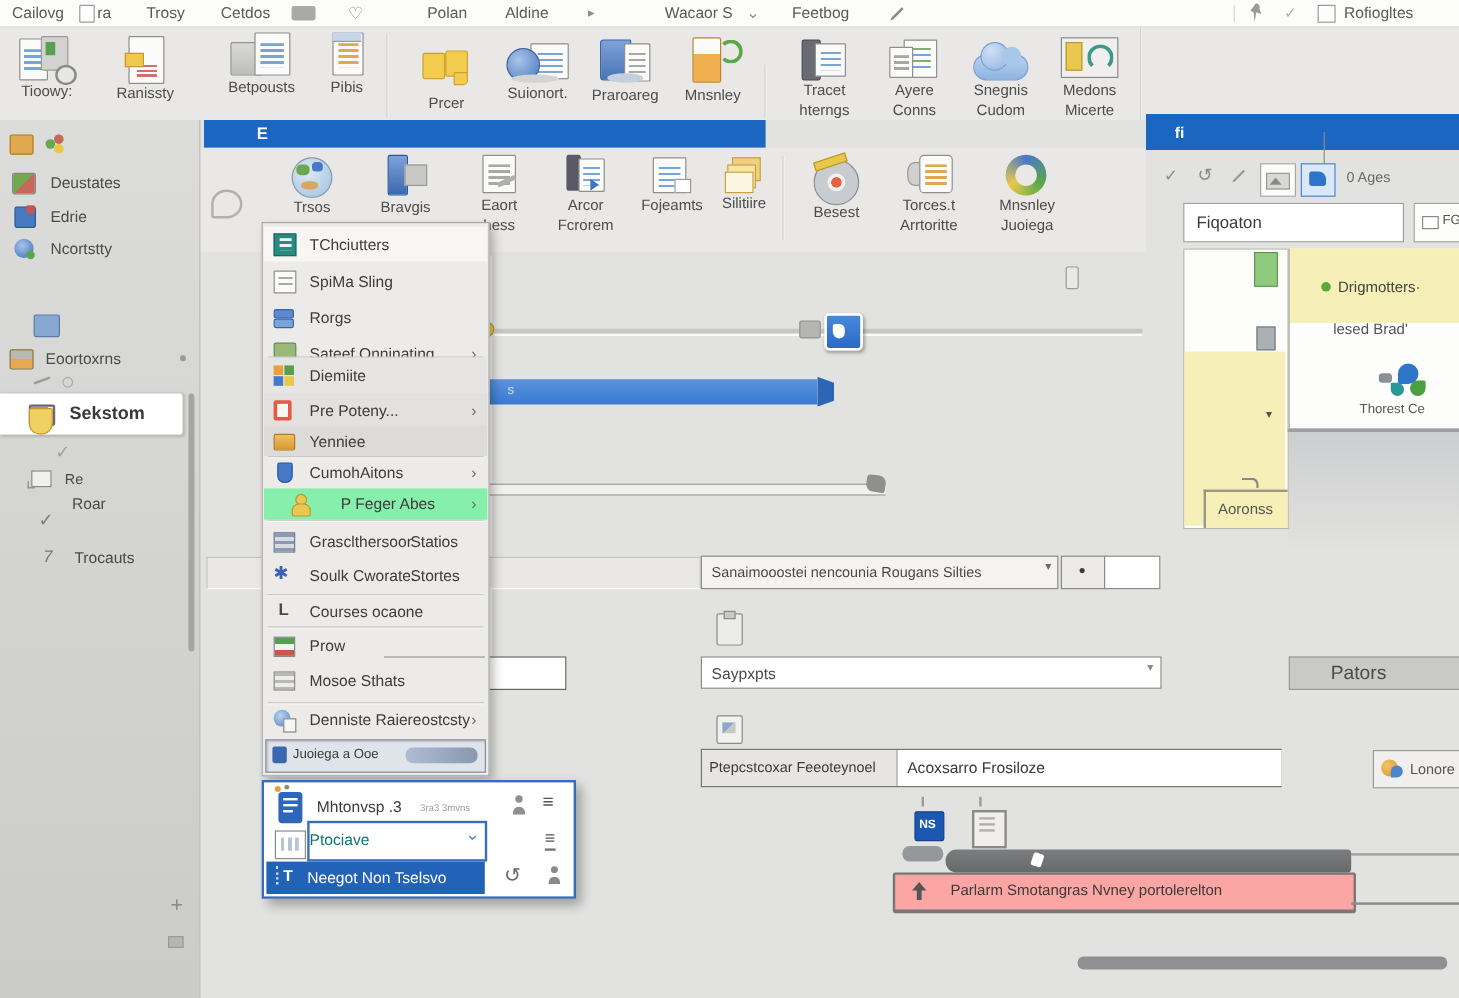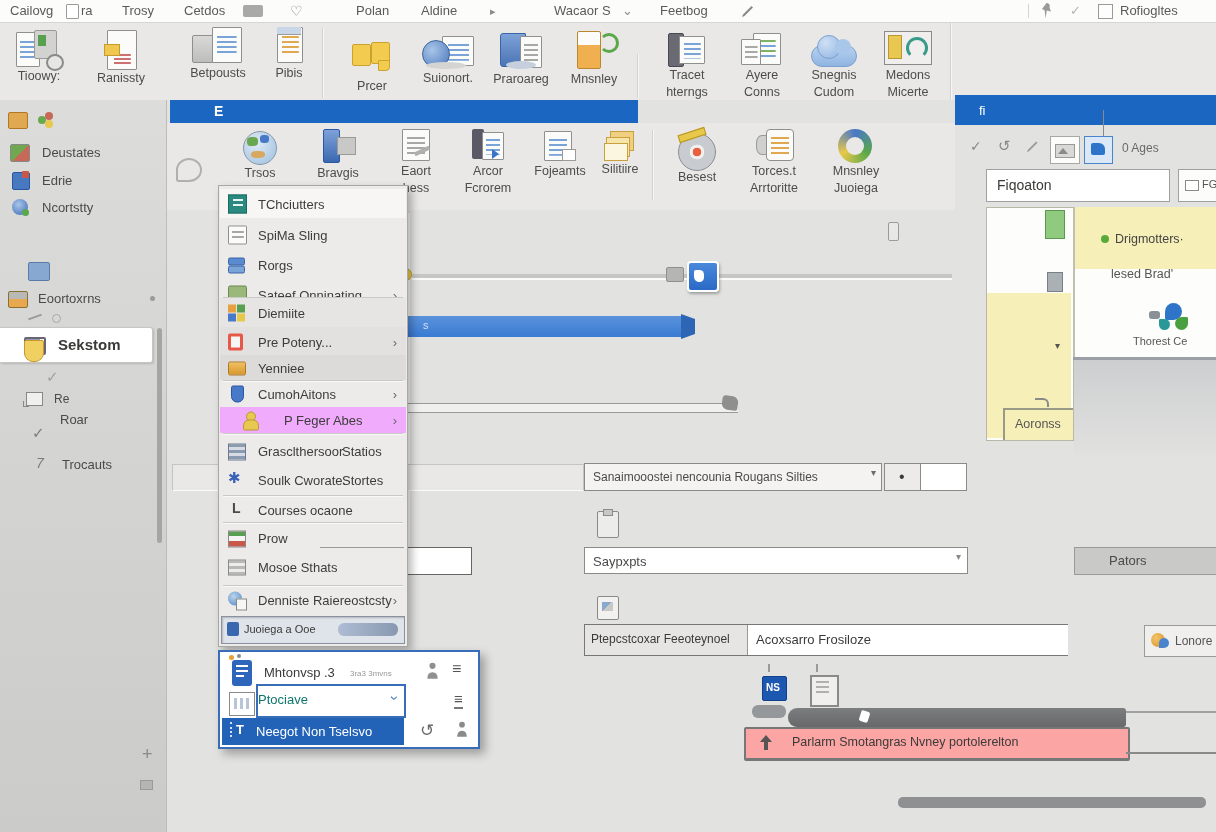--- a/index.html
+++ b/index.html
@@ -198,21 +198,21 @@
       <div class="abs" style="left:22px;top:6px;width:16px;height:16px;border:3px solid #3a9a8a;border-radius:50%;border-bottom-color:transparent"></div>
     </div>
     <span class="rlbl">Medons</span>
     <span class="rlbl">Micerte</span>
   </div>
 
   <div class="tabL">
     <span class="tabtxt" style="left:44px;top:3px">E</span>
   </div>
   <div class="tabR">
-    <span class="tabtxt" style="left:24px;top:8px;font-weight:normal;font-size:13px">fi</span>
+    <span class="tabtxt" style="left:24px;top:8px;font-weight:bold;font-size:13px">fi</span>
   </div>
 
   <div class="ribbon2"></div>
   <div class="abs" style="left:176px;top:158px;width:22px;height:20px;border:2px solid #b0b0ae;border-radius:50% 50% 50% 10%;z-index:9"></div>
 
   <div class="rb" style="left:232px;top:131px;width:56px;z-index:9">
     <div style="position:relative;width:34px;height:34px">
       <div class="abs" style="left:0;top:0;width:32px;height:32px;border-radius:50%;background:radial-gradient(circle at 40% 35%,#dfe9f4,#9cc0e0);border:1px solid #8898aa"></div>
       <div class="abs" style="left:4px;top:6px;width:11px;height:9px;background:#6aa850;border-radius:40%"></div>
       <div class="abs" style="left:17px;top:4px;width:9px;height:8px;background:#4878c8;border-radius:40%"></div>
@@ -387,21 +387,21 @@
   <div class="abs" style="left:597px;top:511px;width:20px;height:25px;border:1px solid #8a8a88;background:#ececea;border-radius:2px;z-index:3">
     <div class="abs" style="left:5px;top:-3px;width:8px;height:5px;background:#c8c8c6;border:1px solid #8a8a88"></div>
   </div>
 
   <div class="inp" style="left:402px;top:547px;width:68px;height:26px;border-color:#666;z-index:3"></div>
   <div class="inp" style="left:584px;top:547px;width:382px;height:25px;z-index:3">
     <span class="combo-txt" style="font-size:13px">Saypxpts</span>
     <span class="abs" style="right:6px;top:3px;font-size:10px;color:#8a8a88">▾</span>
   </div>
   <div class="btn-gray" style="left:1074px;top:547px;width:142px;height:26px;z-index:3">
-    <span class="abs" style="left:34px;top:5px;font-size:13px;color:#4a4a48">Pators</span>
+    <span class="abs" style="left:34px;top:5px;font-size:16px;color:#4a4a48">Pators</span>
   </div>
 
   <div class="abs" style="left:597px;top:596px;width:20px;height:22px;border:1px solid #8a8a88;background:#f2f1ef;border-radius:2px;z-index:3">
     <div class="abs" style="left:4px;top:5px;width:11px;height:9px;background:linear-gradient(135deg,#8aa8cc 50%,#c8c8c6 50%)"></div>
   </div>
 
   <div class="abs" style="left:584px;top:624px;width:482px;height:30px;border:1px solid #777;background:#e6e5e3;z-index:3">
     <span class="abs" style="left:6px;top:7px;font-size:12px;color:#3a3a38;white-space:nowrap">Ptepcstcoxar Feeoteynoel</span>
     <div class="abs" style="left:162px;top:0;width:320px;height:30px;background:#fff;border-left:1px solid #999">
       <span class="abs" style="left:8px;top:7px;font-size:13px;color:#3a3a38;white-space:nowrap">Acoxsarro Frosiloze</span>
@@ -535,21 +535,21 @@
       <span class="cm-lb">Yenniee</span>
     </div>
     <div class="cm-sep" style="top:194px"></div>
     <div class="cm-row" style="top:195px;height:26px">
       <div class="cm-ic">
         <div class="abs" style="left:3px;top:0;width:11px;height:15px;background:#4878c8;border-radius:2px 2px 6px 6px;border:1px solid #2a58a0"></div>
       </div>
       <span class="cm-lb">CumohAitons</span>
       <span class="cm-ar">›</span>
     </div>
-    <div class="cm-row" style="top:221px;height:26px;background:#f0abfc">
+    <div class="cm-row" style="top:221px;height:26px;background:#86efac">
       <div class="cm-ic" style="left:22px">
         <div class="abs" style="left:4px;top:0;width:8px;height:8px;border-radius:50%;background:#e8c850;border:1px solid #b89830"></div>
         <div class="abs" style="left:1px;top:8px;width:14px;height:9px;border-radius:6px 6px 2px 2px;background:#e8c850;border:1px solid #b89830"></div>
       </div>
       <span class="cm-lb" style="left:64px">P Feger Abes</span>
       <span class="cm-ar">›</span>
     </div>
     <div class="cm-sep" style="top:247px"></div>
     <div class="cm-row" style="top:250px">
       <div class="cm-ic">

